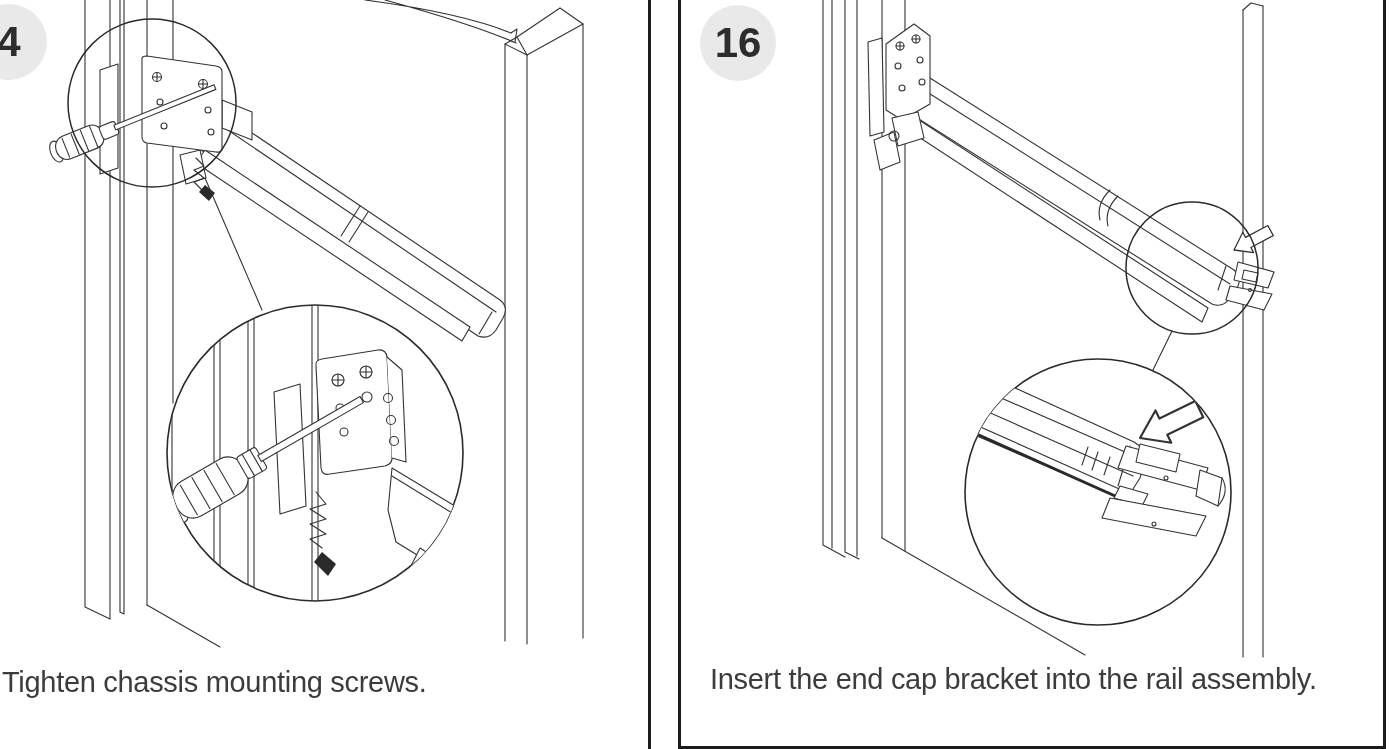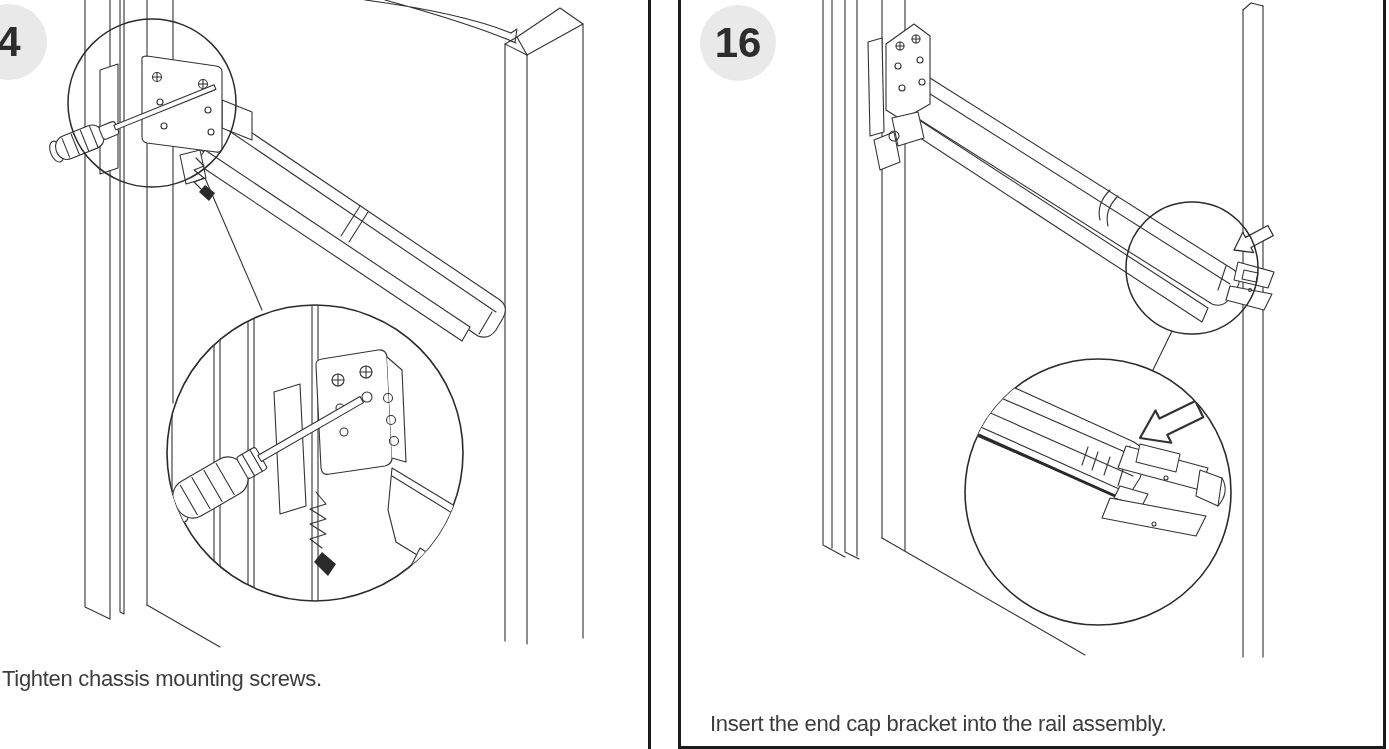--- a/index.html
+++ b/index.html
@@ -11,25 +11,25 @@
   #panel-1{left:-30px;top:-30px;width:675px;height:776px;}
   #panel-2{left:678px;top:-30px;width:702px;height:773px;}
   .step-badge{
     position:absolute;width:76px;height:76px;border-radius:50%;
     background:#e9e9e9;display:flex;align-items:center;justify-content:center;
     font-weight:bold;font-size:42px;color:#2d2d2d;z-index:5;
   }
   #badge-1{left:-29px;top:4px;}
   #badge-2{left:700px;top:5px;}
   .caption{
-    position:absolute;font-size:22px;color:#3c3c3c;z-index:5;white-space:nowrap;
+    position:absolute;font-size:29px;color:#3c3c3c;z-index:5;white-space:nowrap;
     letter-spacing:-0.3px;
   }
   #caption-1{left:2px;top:666px;}
-  #caption-2{left:710px;top:663px;margin-top:48px;}
+  #caption-2{left:710px;top:663px;}
   svg.illus{position:absolute;z-index:2;}
   #illus-1{left:0;top:0;}
   #illus-2{left:678px;top:0;}
   .ln{stroke:#333;stroke-width:1.1;fill:none;stroke-linecap:round;stroke-linejoin:round;}
   .wfill{stroke:#333;stroke-width:1.1;fill:#ffffff;stroke-linejoin:round;}
   .dark{fill:#2a2a2a;stroke:none;}
   .circ{stroke:#2b2b2b;stroke-width:1.5;fill:none;}
   .circfill{stroke:#2b2b2b;stroke-width:1.6;fill:#ffffff;}
   .heavy{stroke:#2a2a2a;stroke-width:3;fill:none;stroke-linecap:round;}
 </style>

